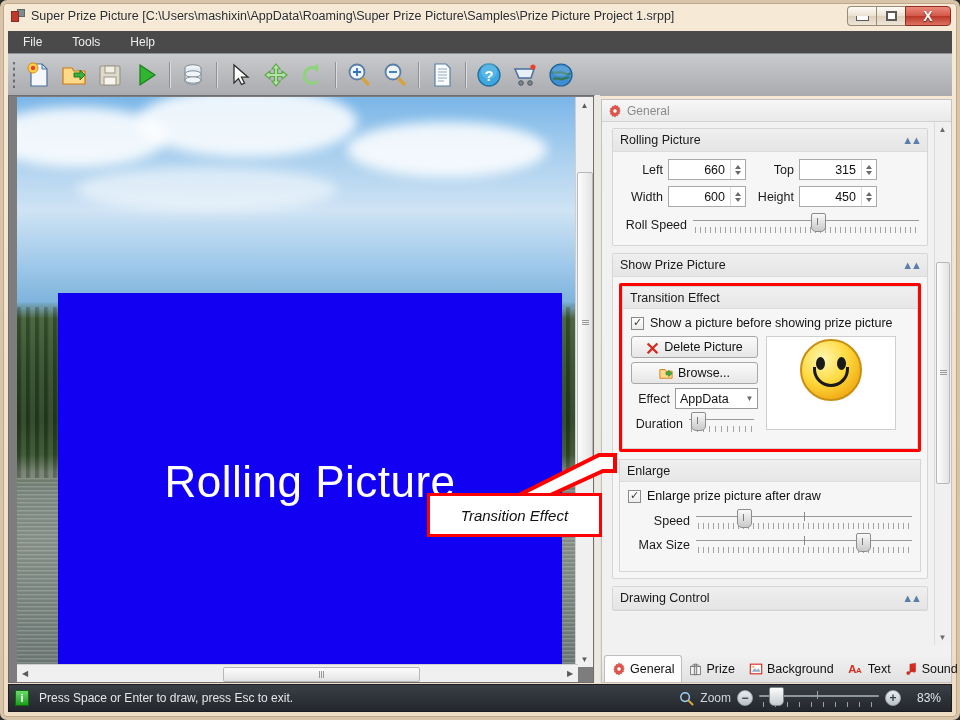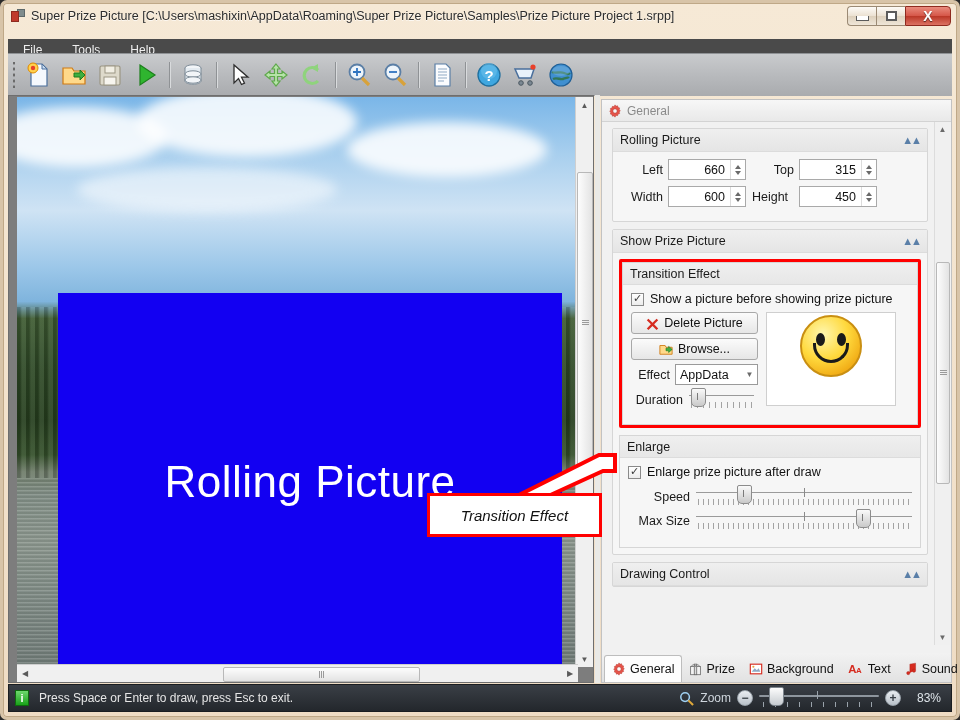--- a/index.html
+++ b/index.html
@@ -41,21 +41,21 @@
     width:46px;
     background:linear-gradient(180deg,#e98b7d 0%,#d6584a 48%,#bb3828 52%,#dc7262 100%);
     border-color:#8e2a1f;
   }
   .wb-min{width:11px;height:4px;border:1px solid #5b5b5b;border-top:none;background:#fff;margin-top:4px;}
   .wb-max{width:11px;height:10px;border:2px solid #5b5b5b;background:#fff;box-sizing:border-box;}
   .wb-close{color:#fff;font-size:14px;font-weight:bold;text-shadow:0 1px 1px rgba(0,0,0,.6);line-height:1;}
 
   
   .menubar{
-    position:absolute;left:5px;top:36px;width:944px;height:22px;
+    position:absolute;left:5px;top:28px;width:944px;height:22px;
     background:#4a4a4a;display:flex;align-items:center;padding-left:10px;box-sizing:border-box;
   }
   .menuitem{color:#efefef;font-size:12px;margin-right:20px;padding:2px 5px;cursor:default;}
 
   
   .toolbar{
     position:absolute;left:5px;top:50px;width:944px;height:42px;
     background:linear-gradient(180deg,#c9cbcd 0%,#b8babd 50%,#a9abae 100%);
     border-top:1px solid #8f9295;
     display:flex;align-items:center;
@@ -454,27 +454,35 @@
           </div>
           <div class="row">
             <span class="lbl" style="width:42px;">Width</span>
             <div class="spin">
               <span class="val">600</span>
               <span class="arrows">
                   <i class="up"></i>
                   <i class="dn"></i>
                 </span>
             </div>
-            <span class="lbl" style="width:48px;text-align:center;">Height</span>
+            <span class="lbl" style="width:48px;">Height</span>
             <div class="spin">
               <span class="val">450</span>
               <span class="arrows">
                   <i class="up"></i>
                   <i class="dn"></i>
                 </span>
+            </div>
+          </div>
+          <div class="row" style="margin-bottom:0;">
+            <span class="lbl" style="width:66px;">Roll Speed</span>
+            <div class="slider">
+              <div class="sl-line"></div>
+                <div class="sl-ticks"></div>
+              <div class="sl-thumb" style="left:52%;"></div>
             </div>
           </div>
         </div>
       </div>
 
       <div class="group">
         <div class="group-head">
           <span>Show Prize Picture</span>
           <span class="chev">▲▲</span>
         </div>

